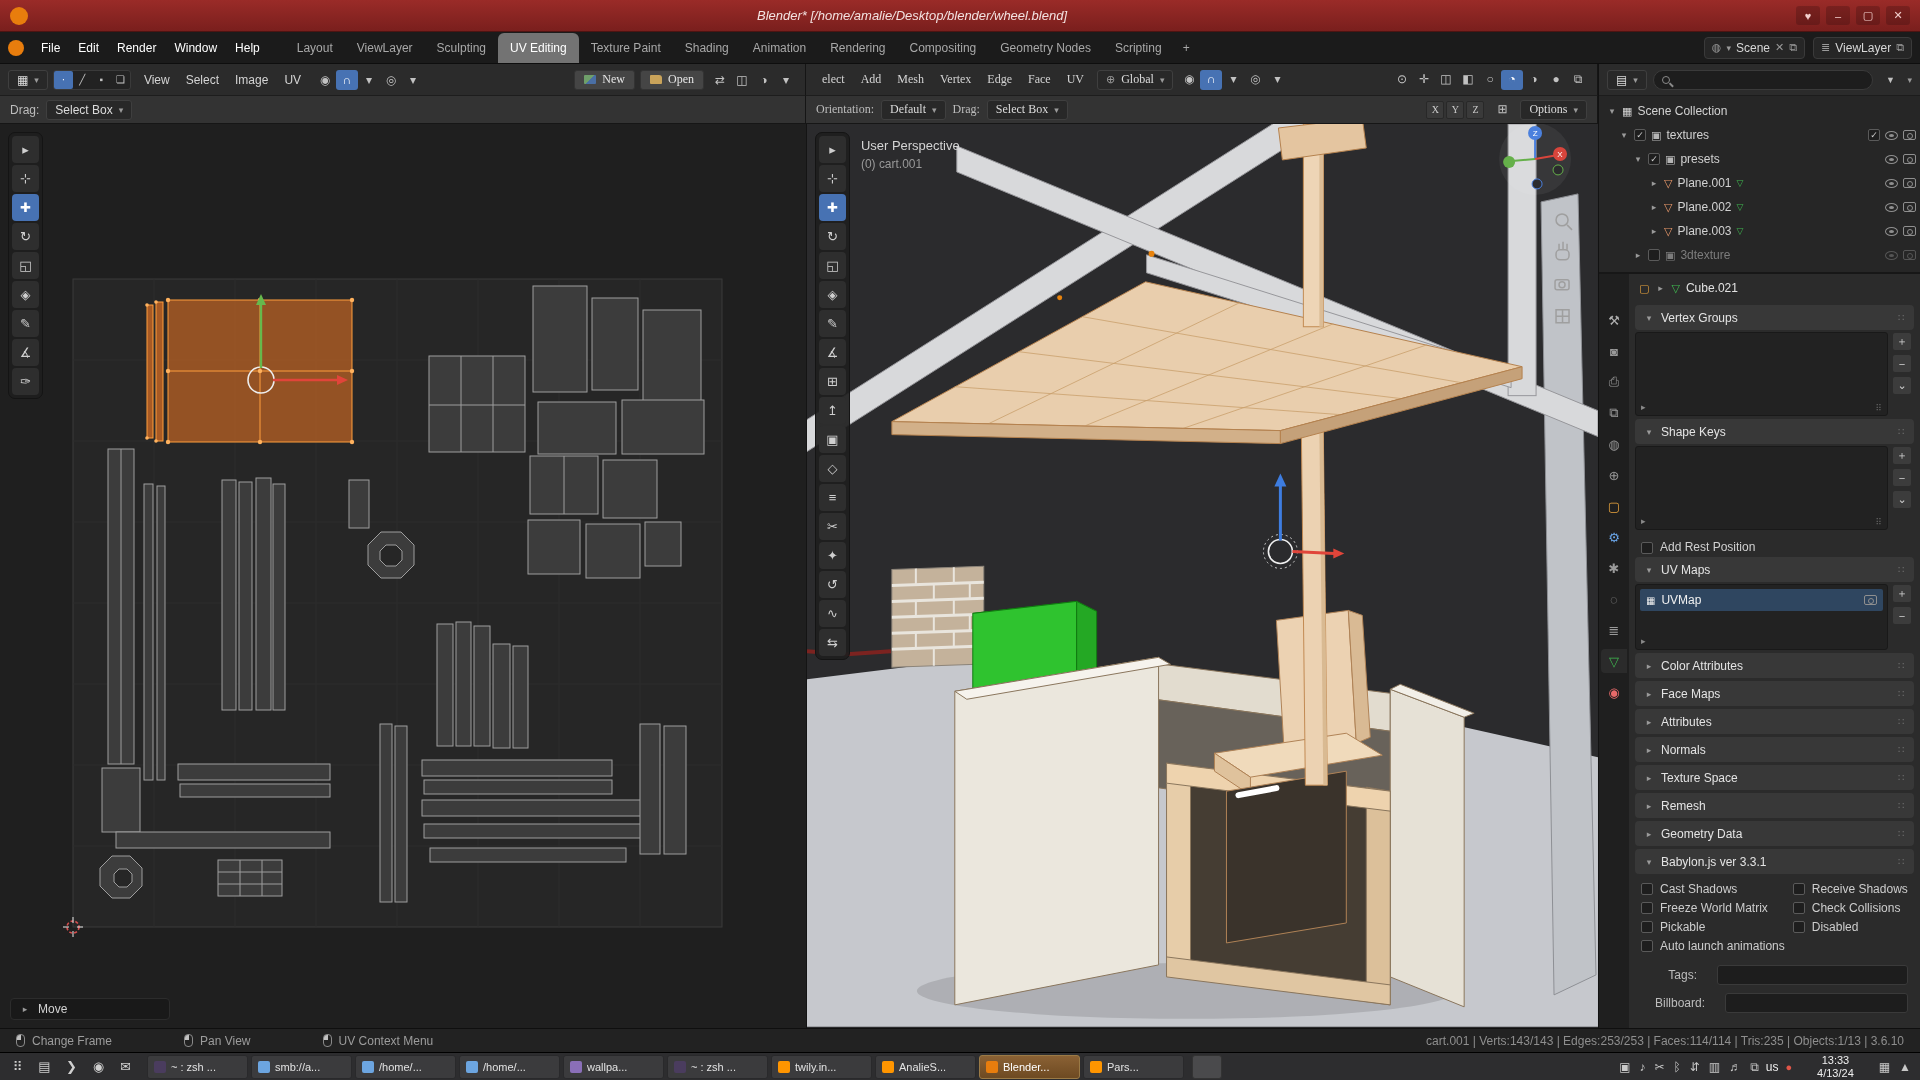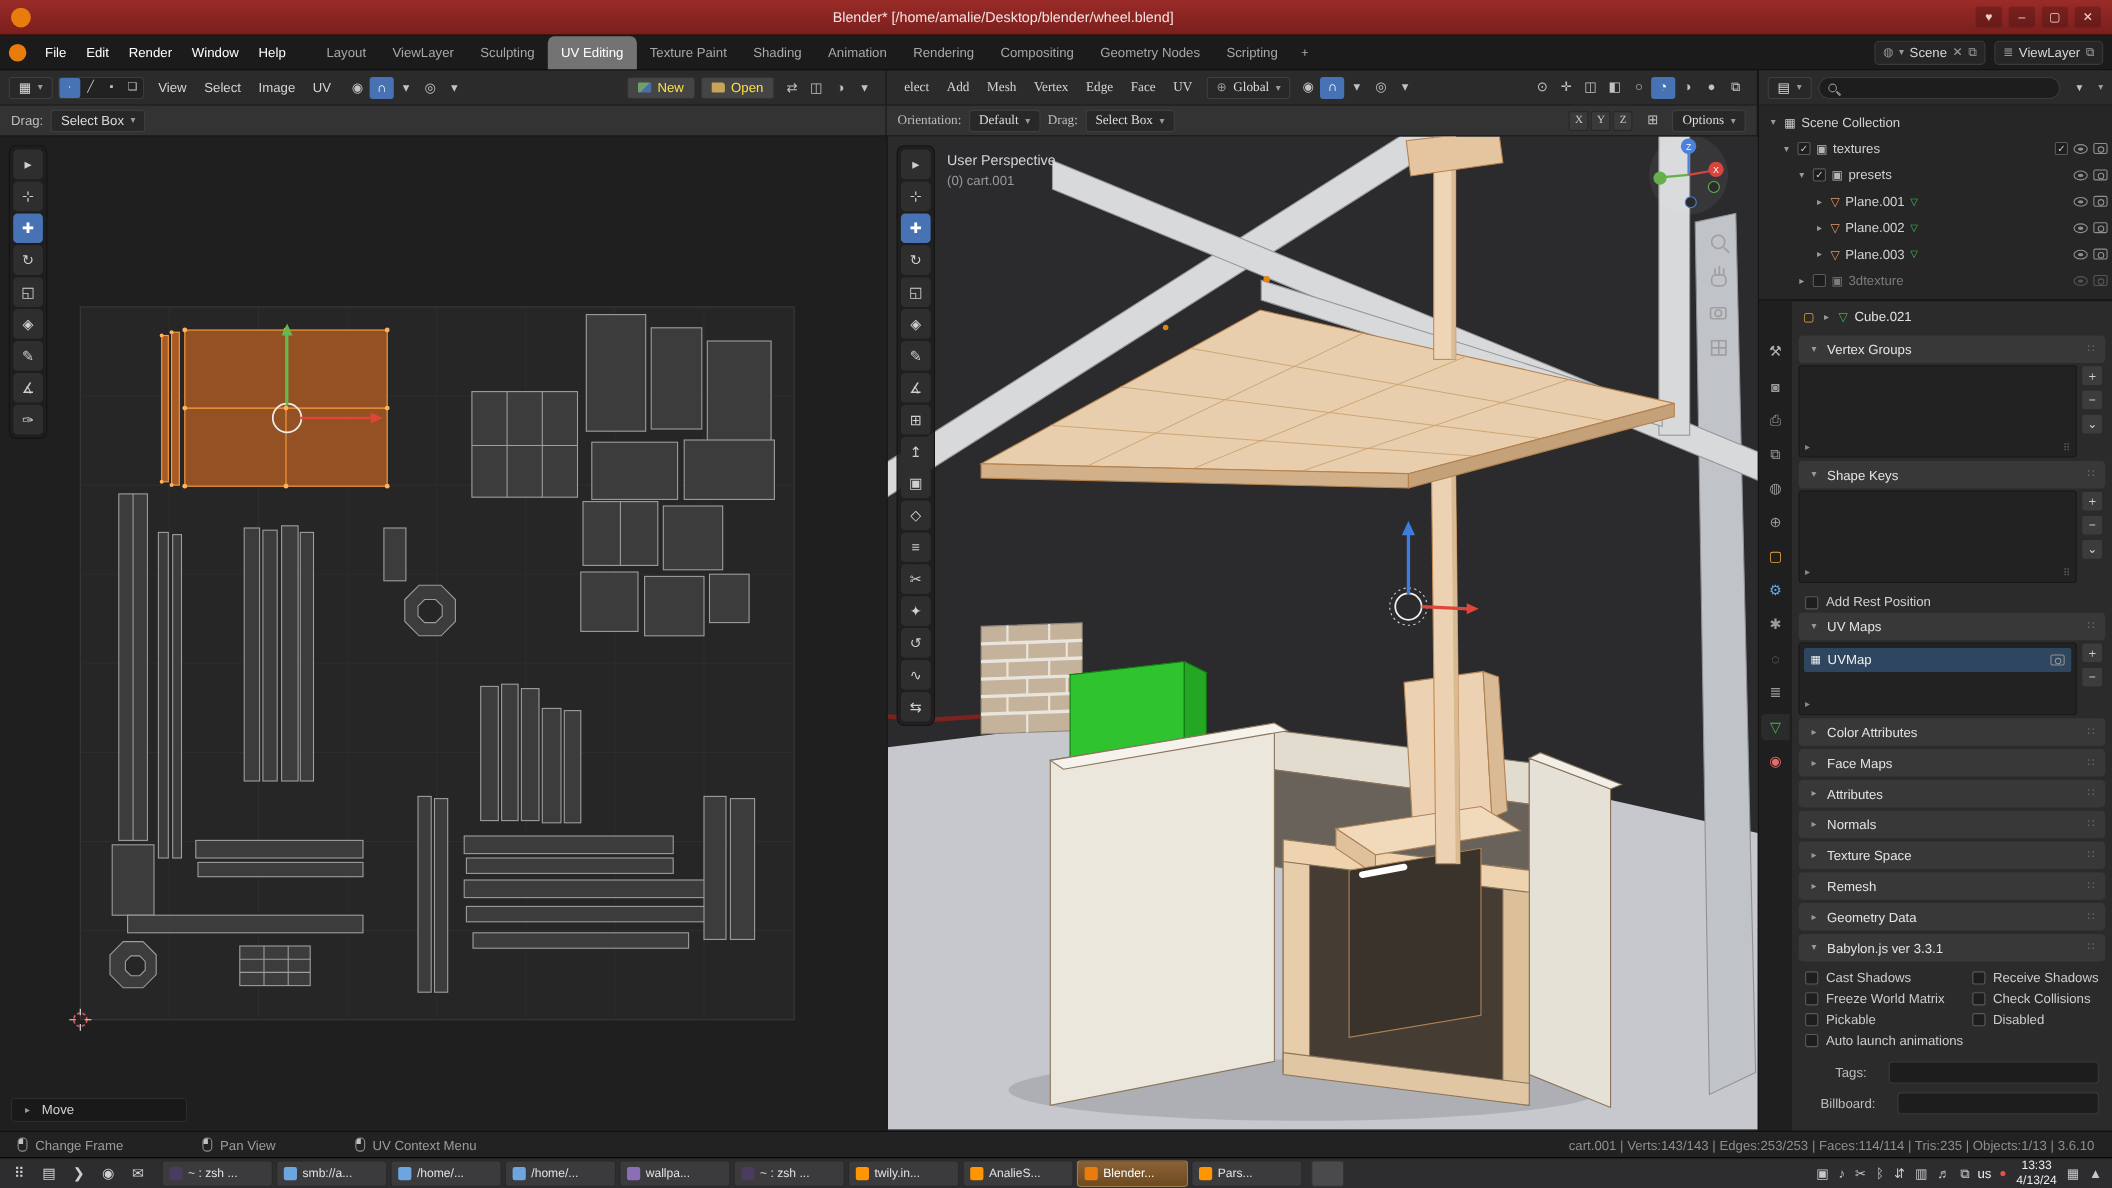--- a/index.html
+++ b/index.html
@@ -2,21 +2,21 @@
 <html><head>
 <meta charset="utf-8">
 <style>
   * { margin:0; padding:0; box-sizing:border-box; }
   html,body { width:1920px; height:1080px; overflow:hidden; background:#111;
     font-family:"Liberation Sans","DejaVu Sans",sans-serif; font-size:12px; color:#c8c8c8; }
   #screen { position:relative; width:1920px; height:1080px; display:flex; flex-direction:column; }
 
   
   .titlebar { height:32px; flex:none; background:linear-gradient(#9a2b28,#7a1f1d);
-    display:flex; align-items:center; padding:0 10px; border-bottom:1px solid #4d1412; }
+    display:flex; align-items:center; padding:0 10px; border-bottom:1px solid #4d1412;font-style:italic; }
   .blogo { width:18px; height:18px; border-radius:50%; background:radial-gradient(circle at 35% 35%, #ffb25e, #e87d0d 60%, #ب); background-color:#e87d0d; flex:none; }
   .titlebar .title { flex:1; text-align:center; color:#f3e2e1; font-size:13px; }
   .winbtns { display:flex; gap:6px; }
   .winbtn { width:24px; height:19px; display:flex; align-items:center; justify-content:center;
     background:rgba(0,0,0,.18); border-radius:3px; color:#f2cfcd; font-size:11px; }
 
   
   .menubar { height:32px; flex:none; background:#1b1b1b; display:flex; align-items:center;
     padding:0 8px; border-bottom:1px solid #0e0e0e; }
   .mlogo { width:16px; height:16px; border-radius:50%; background:#e87d0d; margin-right:8px; flex:none; }
@@ -41,21 +41,21 @@
 
   .ed-header { background:#2b2b2b; display:flex; align-items:center; gap:5px; padding:0 8px;
     border-right:1px solid #151515; border-bottom:1px solid #1d1d1d; overflow:hidden; }
   .uv-w { width:806px; flex:none; } .v3d-w { width:792px; flex:none;font-family:Liberation Serif, serif; }
   .ed-sub { background:#333333; display:flex; align-items:center; gap:7px; padding:0 10px;
     border-right:1px solid #151515; border-bottom:1px solid #161616; overflow:hidden; }
   .hdr-menu { padding:3px 8px; border-radius:3px; color:#d4d4d4; white-space:nowrap; }
   .dd { display:flex; align-items:center; gap:6px; background:#282828; border:1px solid #3f3f3f;
     border-radius:3px; padding:0 8px; height:20px; color:#dcdcdc; white-space:nowrap; }
   .hbtn { display:flex; align-items:center; gap:6px; background:#454545; border:1px solid #333;
-    border-radius:3px; height:20px; padding:0 9px; color:#fde047; white-space:nowrap; }
+    border-radius:3px; height:20px; padding:0 9px; color:#e5e5e5; white-space:nowrap;font-family:Liberation Serif, serif; }
   .ibtn { min-width:22px; height:20px; display:flex; align-items:center; justify-content:center;
     border-radius:3px; color:#c2c2c2; font-size:12px; padding:0 2px; }
   .ibtn[data-active="true"] { background:#4772b3; color:#fff; }
   .modebtns { display:flex; background:#222; border:1px solid #3a3a3a; border-radius:3px; }
   .modebtns .ibtn { height:18px; min-width:19px; border-radius:2px; font-size:10px; }
   .mini-img { width:12px; height:9px; background:linear-gradient(135deg,#6f9f6a 50%,#4a6fa5 50%); border-radius:1px; }
   .mini-folder { width:12px; height:9px; background:#c9a35a; border-radius:1px 3px 1px 1px; }
   .hspacer { flex:1; }
   .label { color:#bdbdbd; white-space:nowrap; }
   .xyz { display:flex; gap:2px; }
@@ -148,21 +148,21 @@
   .twin { width:101px; height:24px; background:#3b3b3d; border:1px solid #29292b; border-radius:3px;
     display:flex; align-items:center; gap:5px; padding:0 6px; color:#e2e2e2; font-size:11px;
     overflow:hidden; white-space:nowrap; }
   .twin[data-active="true"] { background:linear-gradient(#8a6134,#6e4a22); border-color:#9a7a46; color:#fff; }
   .wic { width:12px; height:12px; border-radius:2px; flex:none; background:#666; }
   .blankbtn { width:30px; height:24px; background:#4a4a4c; border:1px solid #333; border-radius:3px; margin-left:5px; }
   .tray { display:flex; align-items:center; gap:9px; margin-left:auto; color:#c8c8c8; }
   .tico { font-size:12px; }
   .kbd { color:#eee; padding:0 4px; }
   .rec { color:#e05548; font-size:11px; }
-  .clock { text-align:center; line-height:1.1; font-size:11px; color:#efefef; margin:0 6px; white-space:nowrap; }
+  .clock { text-align:center; line-height:1.1; font-size:11px; color:#efefef; margin:0 22px; white-space:nowrap; }
 </style>
 </head>
 <body>
 
 <div id="screen">
 
   <div class="titlebar">
     <span class="blogo"></span>
     <div class="title">Blender* [/home/amalie/Desktop/blender/wheel.blend]</div>
     <div class="winbtns">

